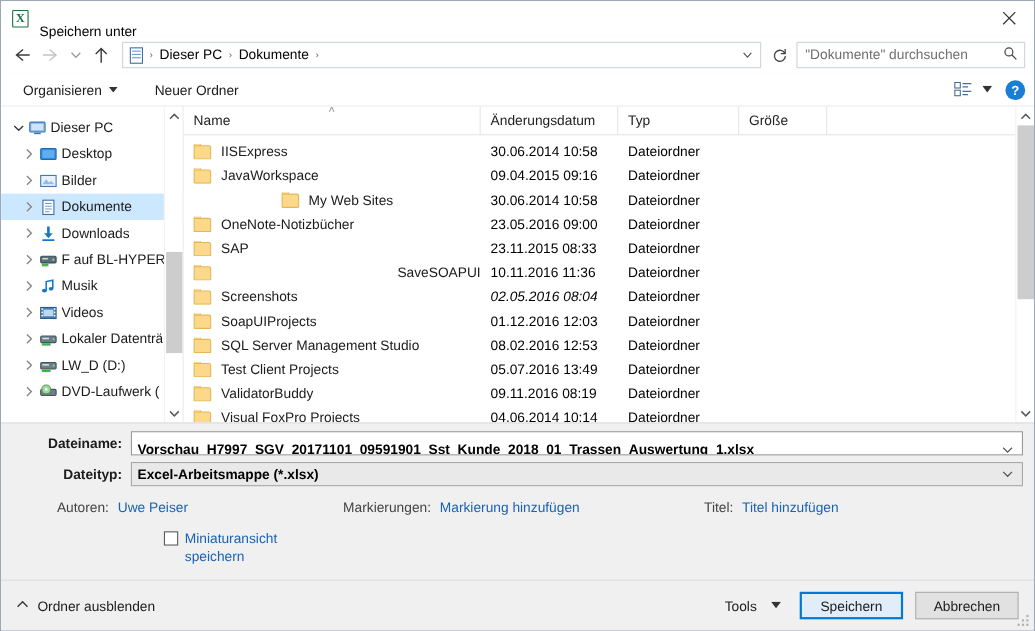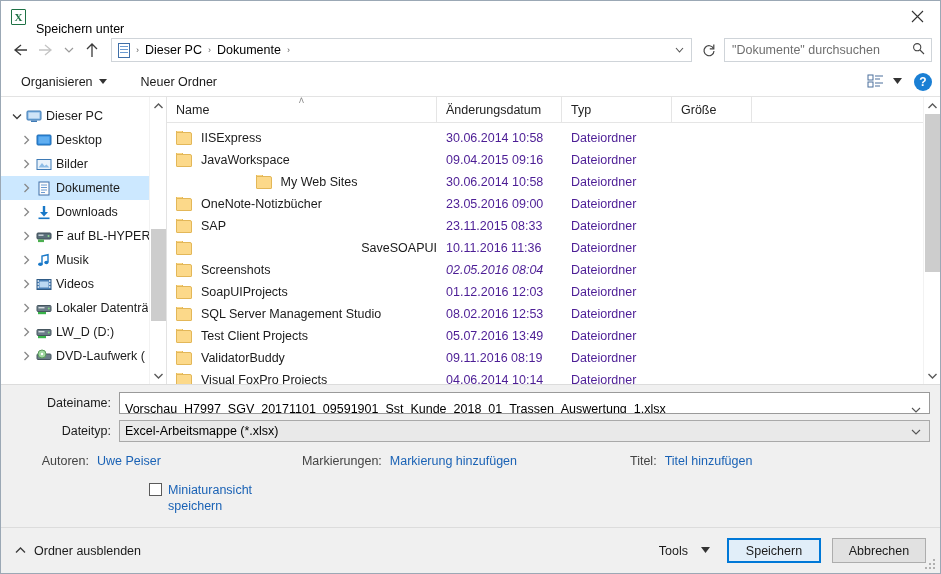--- a/index.html
+++ b/index.html
@@ -199,31 +199,31 @@
   }
   .folder .back {
     position: absolute; left: 0; top: 0; width: 16px; height: 13px;
     background: #fcd98a; border: 1px solid #e3b758; border-radius: 1px 2px 1px 1px;
   }
   .folder .tab {
     position: absolute; left: 0; top: -2px; width: 7px; height: 3px;
     background: #fcd98a; border: 1px solid #e3b758; border-bottom: none;
     border-radius: 1px 1px 0 0;
   }
-  .fdate, .ftype, .fsize { padding-left: 9px; color: #4c1d95; overflow: hidden; }
+  .fdate, .ftype, .fsize { padding-left: 9px; color: #000000; overflow: hidden; }
 
   
   #form {
     background: #f0f0f0;
     border-top: 1px solid #dcdcdc;
     padding: 0;
     position: relative;
     height: 143px; min-height: 143px;
   }
-  .formrow { display: flex; align-items: center; }
+  .formrow { display: flex; align-items: center; font-weight: bold; }
   .flabel {
     text-align: right; font-size: 12.5px; color: #1b1b1b;
   }
   #fnrow { padding-top: 7px; }
   #fnrow .flabel { width: 118px; padding-right: 8px; }
   #filename-input {
     flex: 1 1 auto; height: 22px; margin-right: 10px;
     background: #fff; border: 1px solid #9a9a9a;
     display: flex; align-items: center;
     padding: 12px 2px 0 5px;
@@ -781,21 +781,21 @@
         <span style="flex:1 1 auto">Excel-Arbeitsmappe (*.xlsx)</span>
         <span class="dd-caret">
           <svg width="10" height="6" viewBox="0 0 10 6">
               <path d="M1 1 L5 5 L9 1" stroke="#555" stroke-width="1.1" fill="none"></path>
             </svg>
         </span>
       </div>
     </div>
 
     <div id="metarow">
-      <span class="meta-label" style="width:96px; text-align:right; padding-right:8px">Autoren:</span>
+      <span class="meta-label" style="width:106px; text-align:right; padding-right:8px">Autoren:</span>
       <span class="meta-link">Uwe Peiser</span>
       <span class="meta-label" style="margin-left:141px">Markierungen:</span>
       <span class="meta-link" style="margin-left:8px">Markierung hinzufügen</span>
       <span class="meta-label" style="margin-left:113px">Titel:</span>
       <span class="meta-link" style="margin-left:8px">Titel hinzufügen</span>
     </div>
 
     <div id="thumbrow">
       <div id="thumb-check"></div>
       <div id="thumb-label">Miniaturansicht speichern</div>

